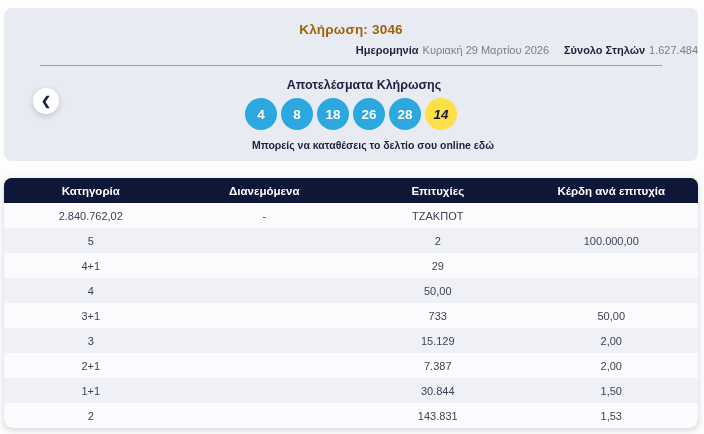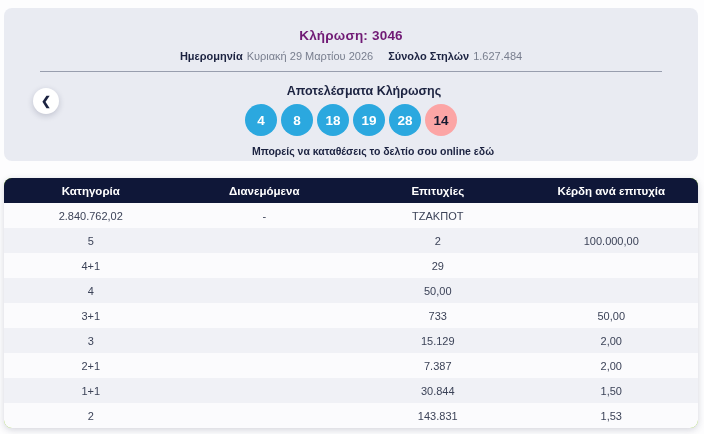--- a/index.html
+++ b/index.html
@@ -14,30 +14,30 @@
   
   .top-card {
     position: absolute;
     left: 4px; top: 8px;
     width: 694px; height: 153px;
     background: #E9EBF2;
     border-radius: 8px;
     text-align: center;
   }
   .draw-title {
-    padding-top: 20px;
+    padding-top: 14px;
     font-size: 13.5px;
     font-weight: bold;
-    color: #701a75;
+    color: #a16207;
     letter-spacing: .2px;
   }
   .meta-line {
     margin-top: 7px;
     display: flex;
-    justify-content: center;
+    justify-content: flex-end;
     gap: 15px;
     font-size: 11px;
     color: #787E8E;
   }
   .meta-line b { color: #1B2240; font-weight: bold; margin-right: 4px; }
   .divider {
     margin: 9px 36px 0;
     border: none;
     border-top: 1px solid #989EAE;
     height: 0;
@@ -57,21 +57,21 @@
   }
   .ball {
     width: 32px; height: 32px;
     border-radius: 50%;
     background: #2BA8DF;
     color: #FFFFFF;
     font-size: 13.5px;
     font-weight: bold;
     display: flex; align-items: center; justify-content: center;
   }
-  .ball.bonus { background: #fca5a5; color: #141A30; }
+  .ball.bonus { background: #fde047; color: #141A30; font-style: italic; }
   .online-line {
     margin-top: 9px;
     font-size: 10.5px;
     font-weight: bold;
     color: #1B2240;
     cursor: pointer;
     padding-left: 44px;
   }
 
   .prev-btn {
@@ -142,21 +142,21 @@
   </div>
 
   <hr class="divider">
 
   <div class="results-title">Αποτελέσματα Κλήρωσης</div>
 
   <div class="balls">
       <span class="ball">4</span>
       <span class="ball">8</span>
       <span class="ball">18</span>
-      <span class="ball">19</span>
+      <span class="ball">26</span>
       <span class="ball">28</span>
       <span class="ball bonus">14</span>
     </div>
 
   <div class="online-line">Μπορείς να καταθέσεις το δελτίο σου online εδώ</div>
 </section>
 
 <button class="prev-btn">
   <span class="chev">❮</span>
 </button>

